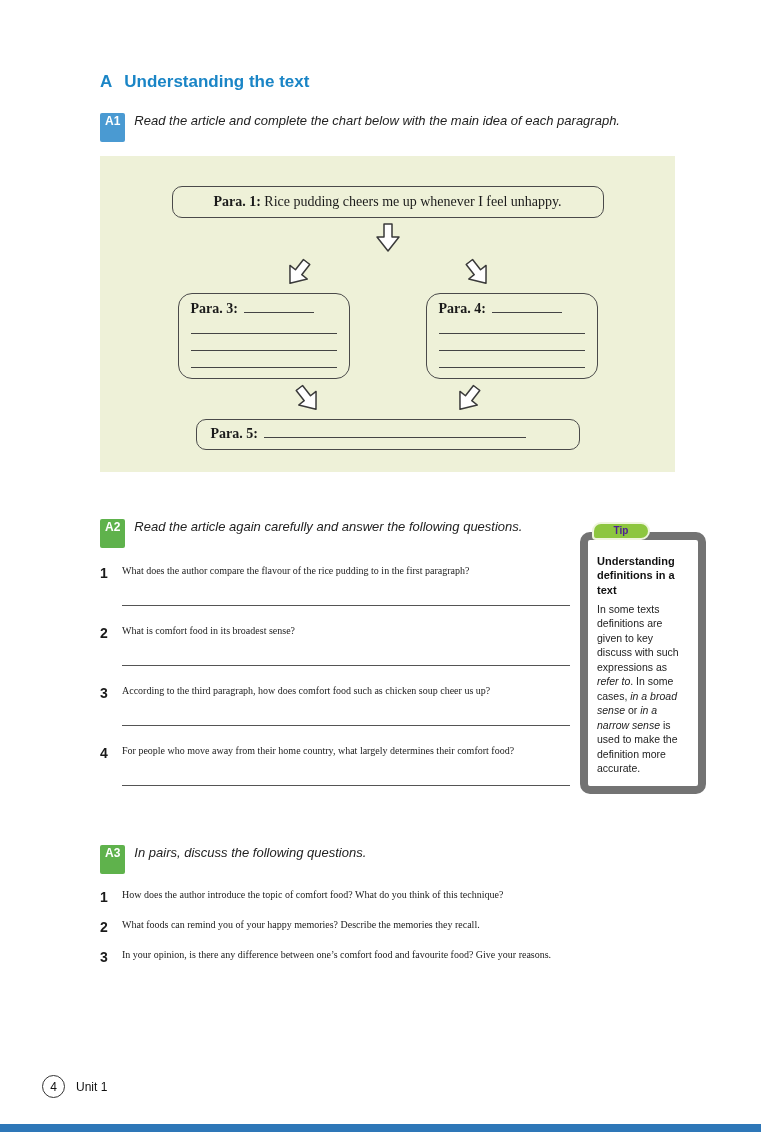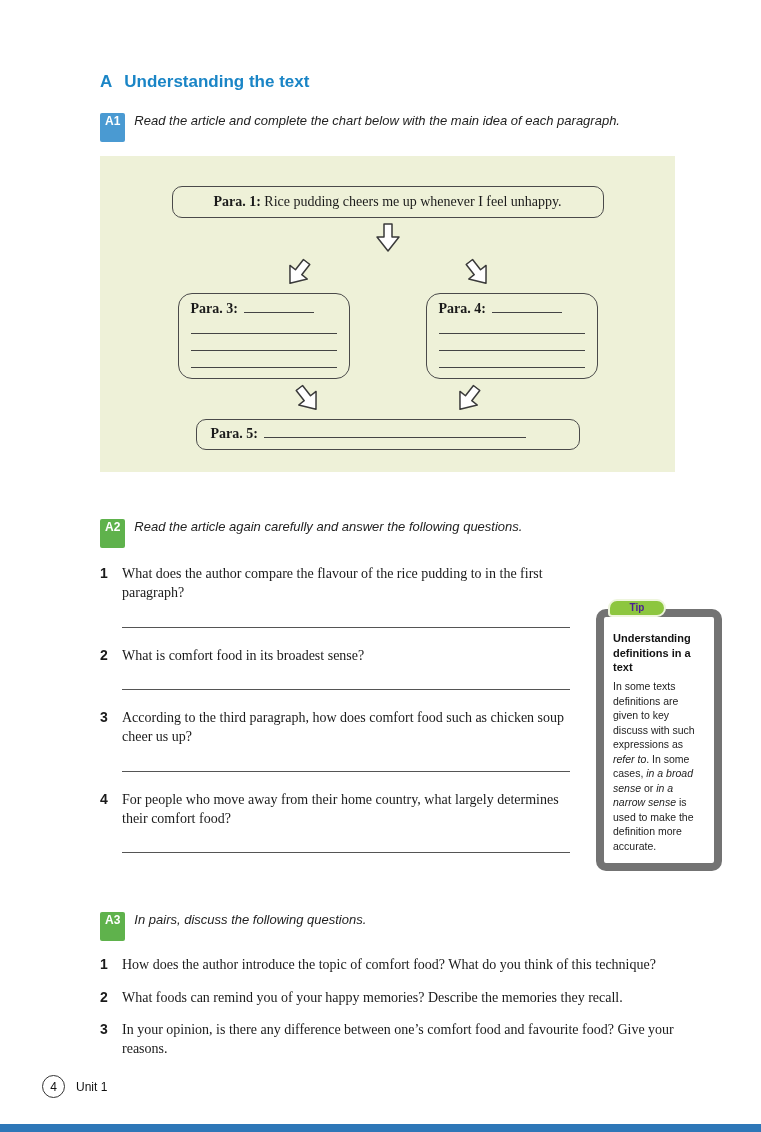--- a/index.html
+++ b/index.html
@@ -51,28 +51,28 @@
   .arrow-row.diverge { gap:150px; }
   .arrow-row.converge { gap:130px; }
   .arrow { width:30px; height:30px; }
   .rot-dl { transform:rotate(38deg); }
   .rot-dr { transform:rotate(-38deg); }
   .boxes-row { display:flex; justify-content:center; gap:76px; }
   .box-small { width:172px; padding:7px 12px 10px; border-radius:14px; }
   .rule-line { border-bottom:1px solid #444; height:17px; }
 
   
-  .a2-row { display:flex; gap:16px; margin-top:46px; width:622px;align-items:flex-end; }
+  .a2-row { display:flex; margin-top:46px; width:622px; }
   .q-col { width:480px; }
   .question { display:flex; gap:9px; margin-bottom:4px; }
   .qnum {
     flex:0 0 13px; font-family:"Liberation Sans", sans-serif;
     font-weight:bold; font-size:14px; padding-top:1px;
   }
-  .qtext { font-size:14px; line-height:1.38; }
+  .qtext { font-size:10px; line-height:1.38; }
   .answer-line {
     border-bottom:1px solid #555; height:1px;
     margin:24px 10px 18px 22px;
   }
 
   
   .tip-col { width:126px; padding-top:14px; }
   .tip { position:relative; }
   .tip-tab {
     position:absolute; top:-8px; left:14px; z-index:2;

